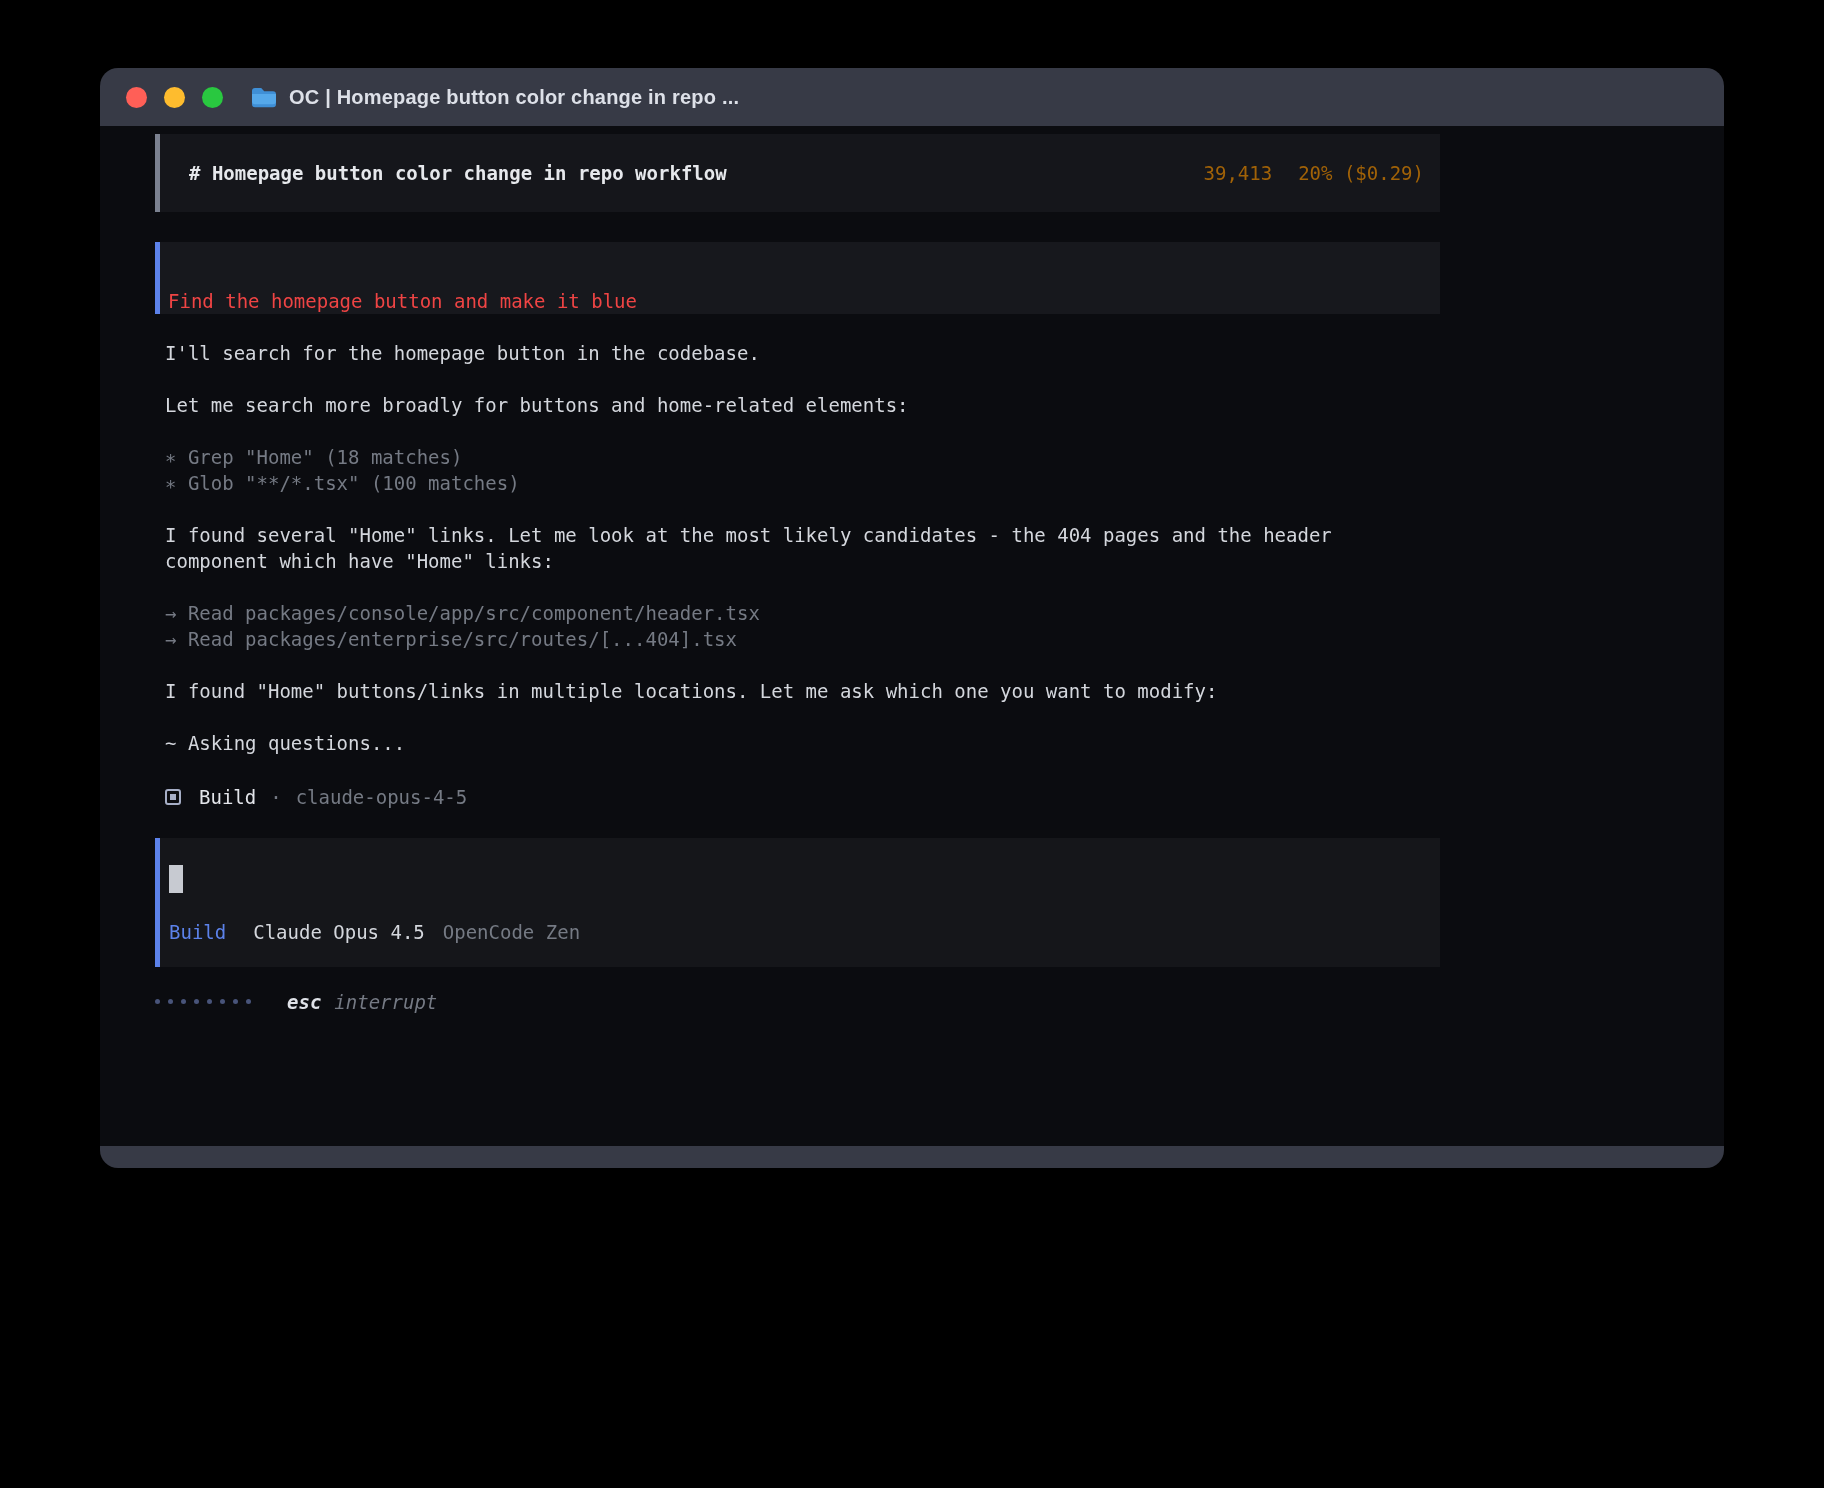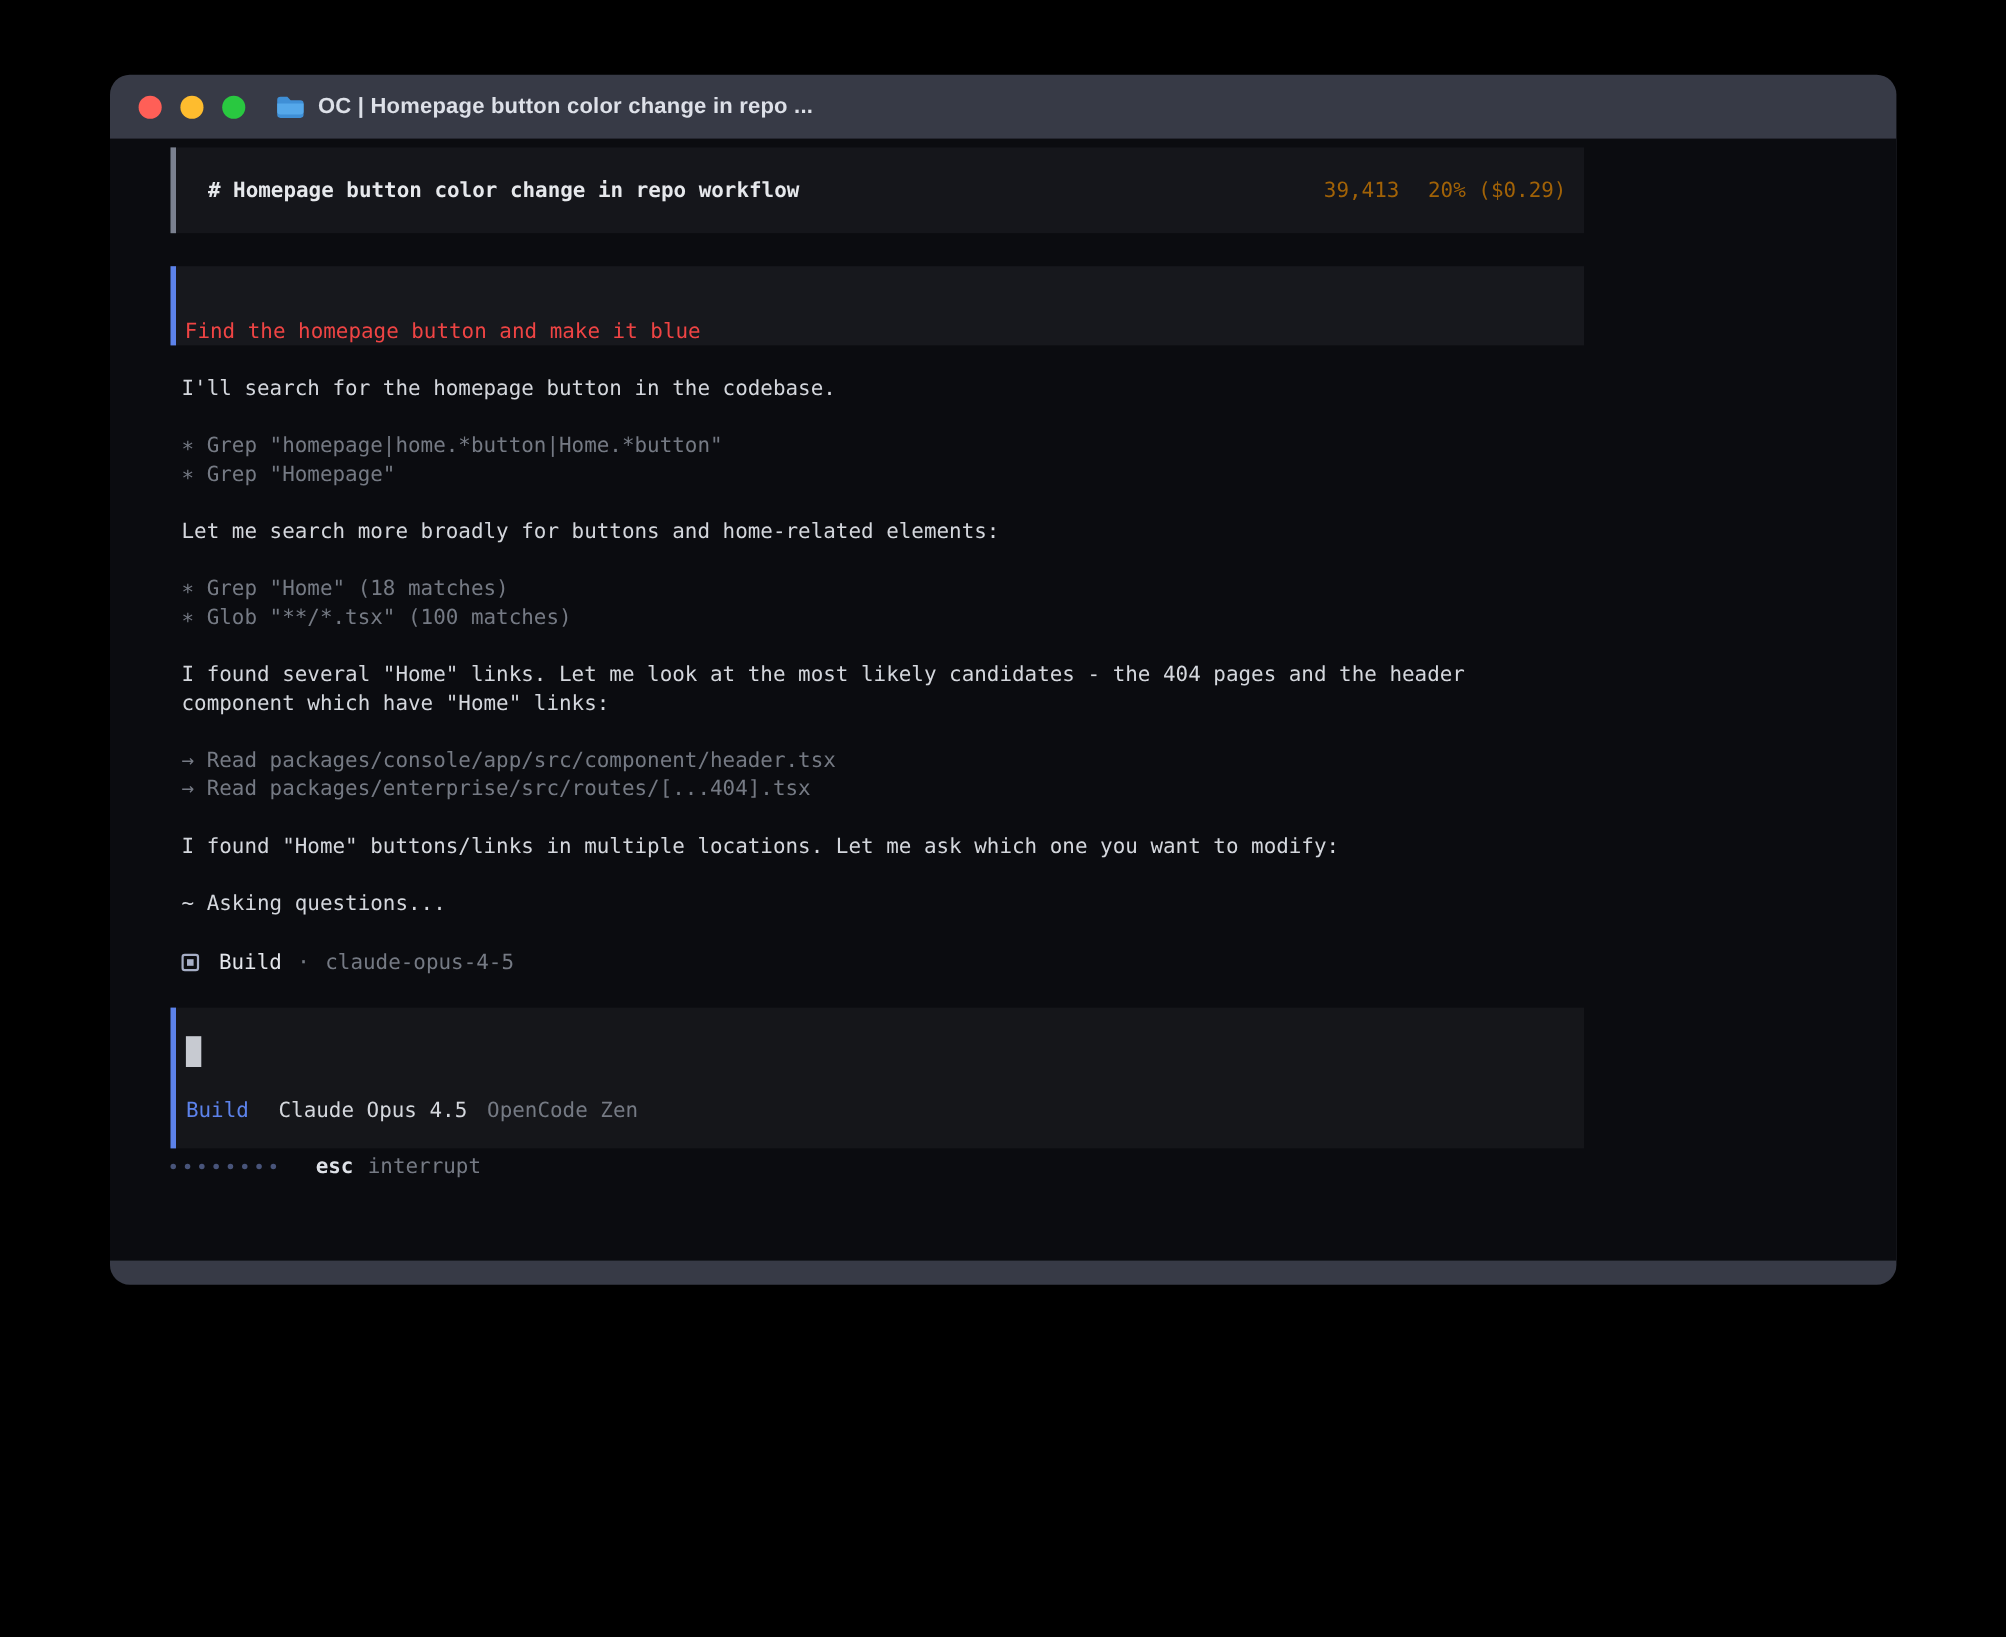--- a/index.html
+++ b/index.html
@@ -91,23 +91,24 @@
   .cursor {
     display: inline-block; width: 14px; height: 28px;
     background: #c7cad1; vertical-align: middle;
   }
   .input-status { margin-top: 26px; display: flex; align-items: center; }
   .input-status .mode { color: #5c82ea; }
   .input-status .model { color: #d4d7dd; margin-left: 27px; }
   .input-status .provider { margin-left: 18px; }
 
   .footer {
-    margin-top: 1px;
+    margin-top: 20px;
     display: flex; align-items: center; justify-content: space-between;
     height: 30px;
+    font-style: italic;
   }
   .foot-left { display: flex; align-items: center; }
   .spinner { display: flex; gap: 8px; align-items: center; }
   .spinner .dot { width: 5px; height: 5px; border-radius: 50%; background: #48547a; }
   .key { font-weight: bold; color: #dfe2e8; }
   .foot-left .key { margin-left: 36px; }
   .foot-left .gray { margin-left: 13px; }
   .foot-right { display: flex; align-items: center; gap: 32px; }
   .shortcut { display: flex; align-items: center; }
   .shortcut .gray { margin-left: 13px; }
@@ -148,24 +149,20 @@
       <div class="user-block">
         <span>Find the homepage button and make it blue</span>
       </div>
 
       <div class="chat">
 
         <div class="group">
           <div class="line">I'll search for the homepage button in the codebase.</div>
         </div>
 
-        <div class="group">
-          <div class="line gray">∗ Grep "homepage|home.*button|Home.*button"</div>
-          <div class="line gray">∗ Grep "Homepage"</div>
-        </div>
 
         <div class="group">
           <div class="line">Let me search more broadly for buttons and home-related elements:</div>
         </div>
 
         <div class="group">
           <div class="line gray">∗ Grep "Home" (18 matches)</div>
           <div class="line gray">∗ Glob "**/*.tsx" (100 matches)</div>
         </div>
 

